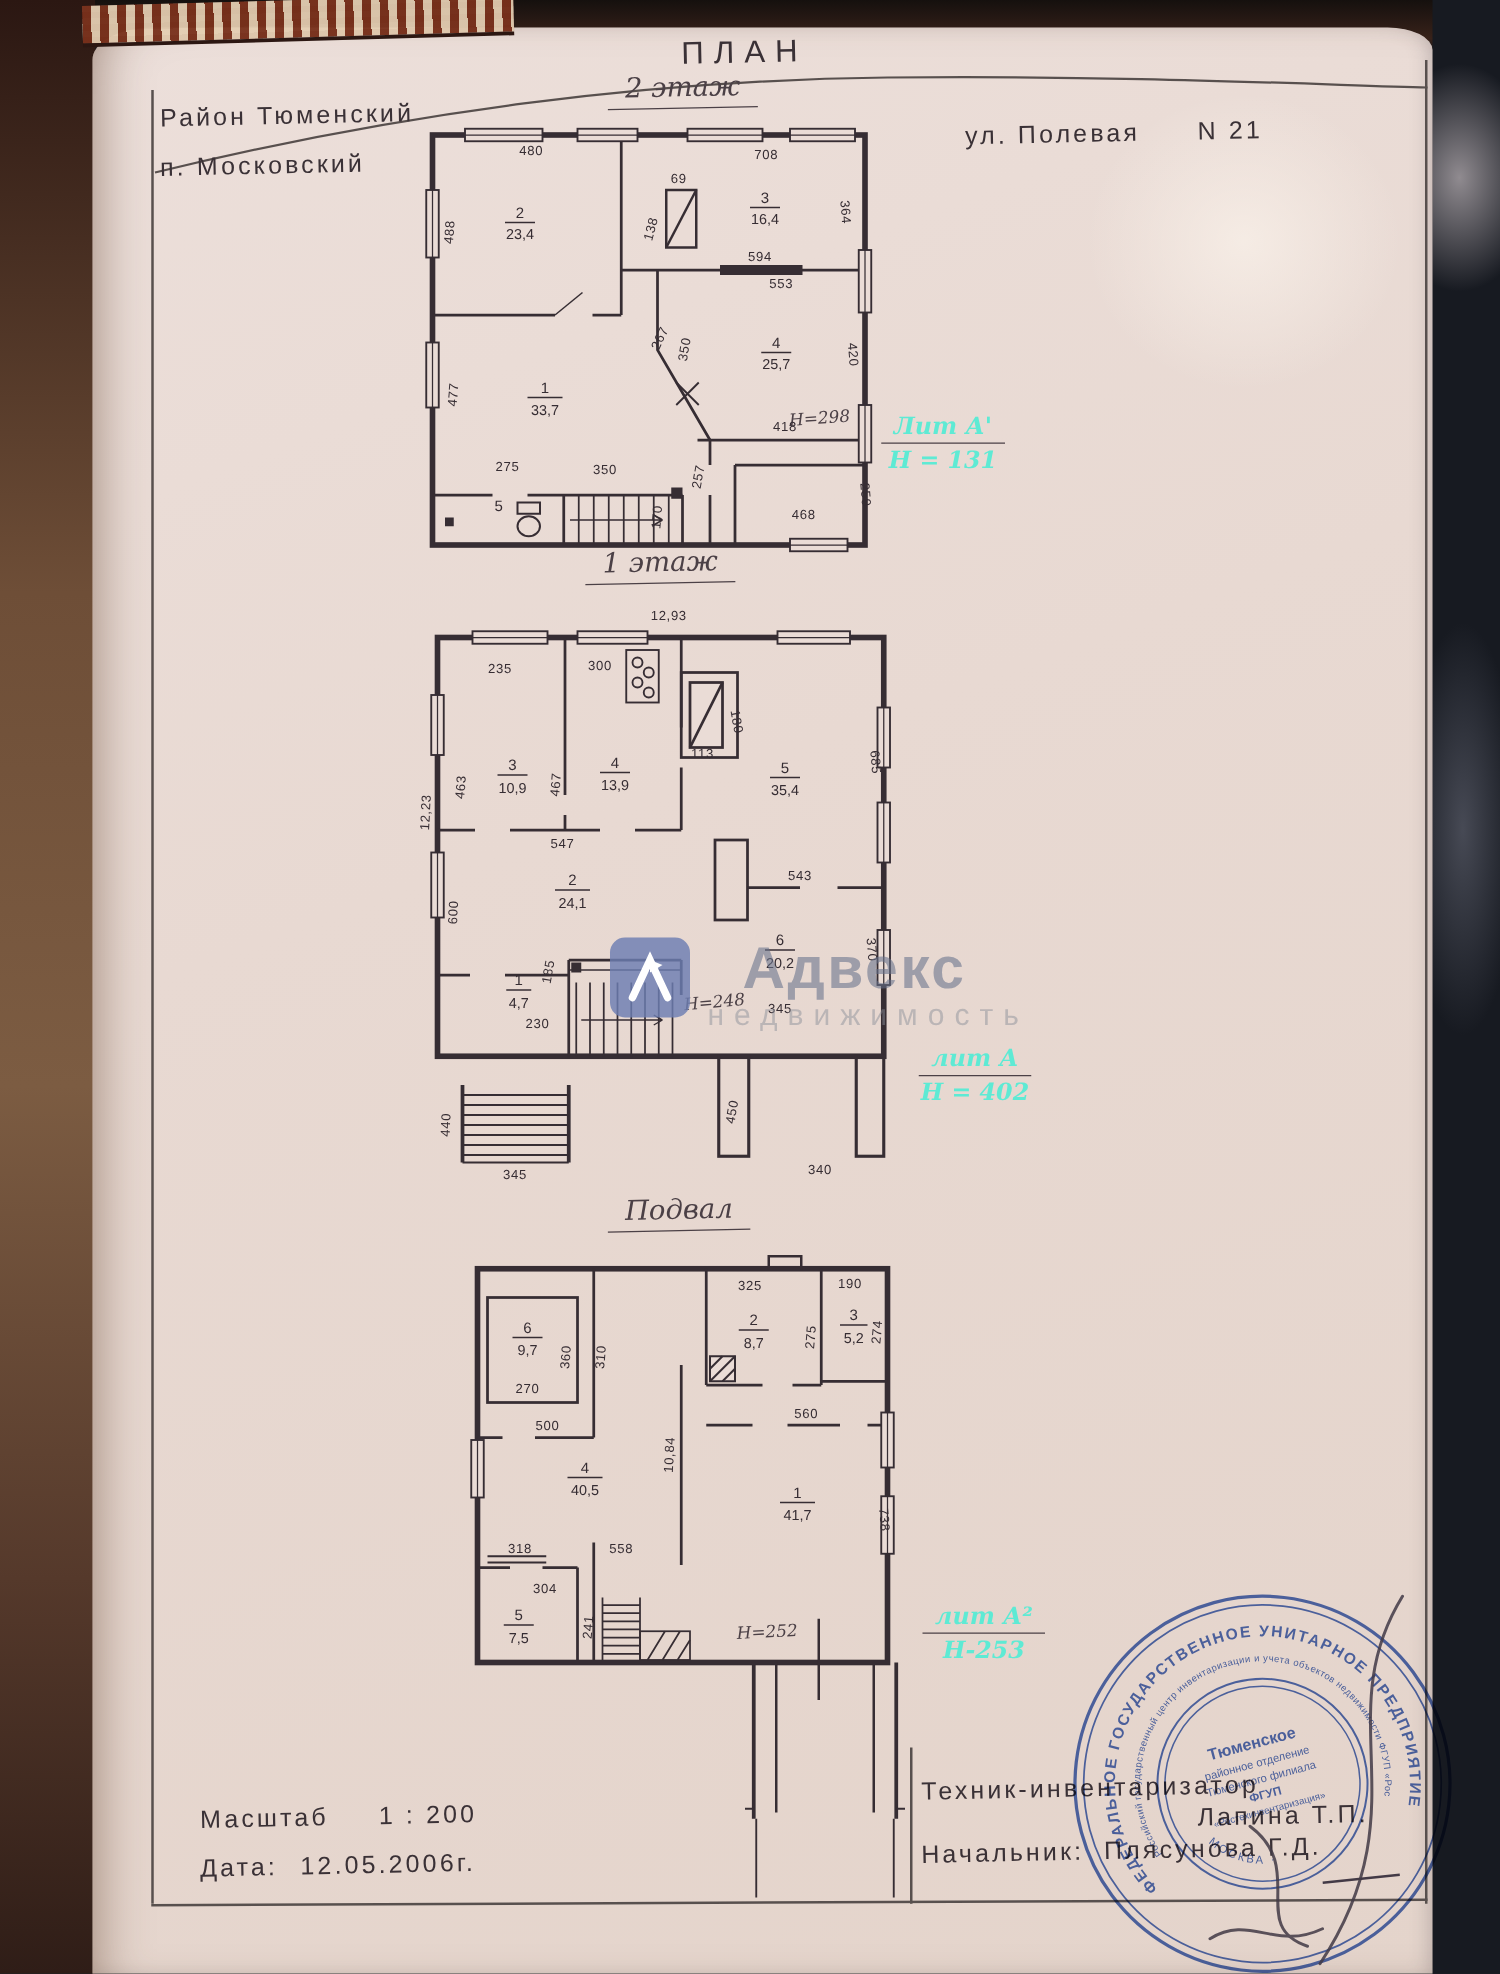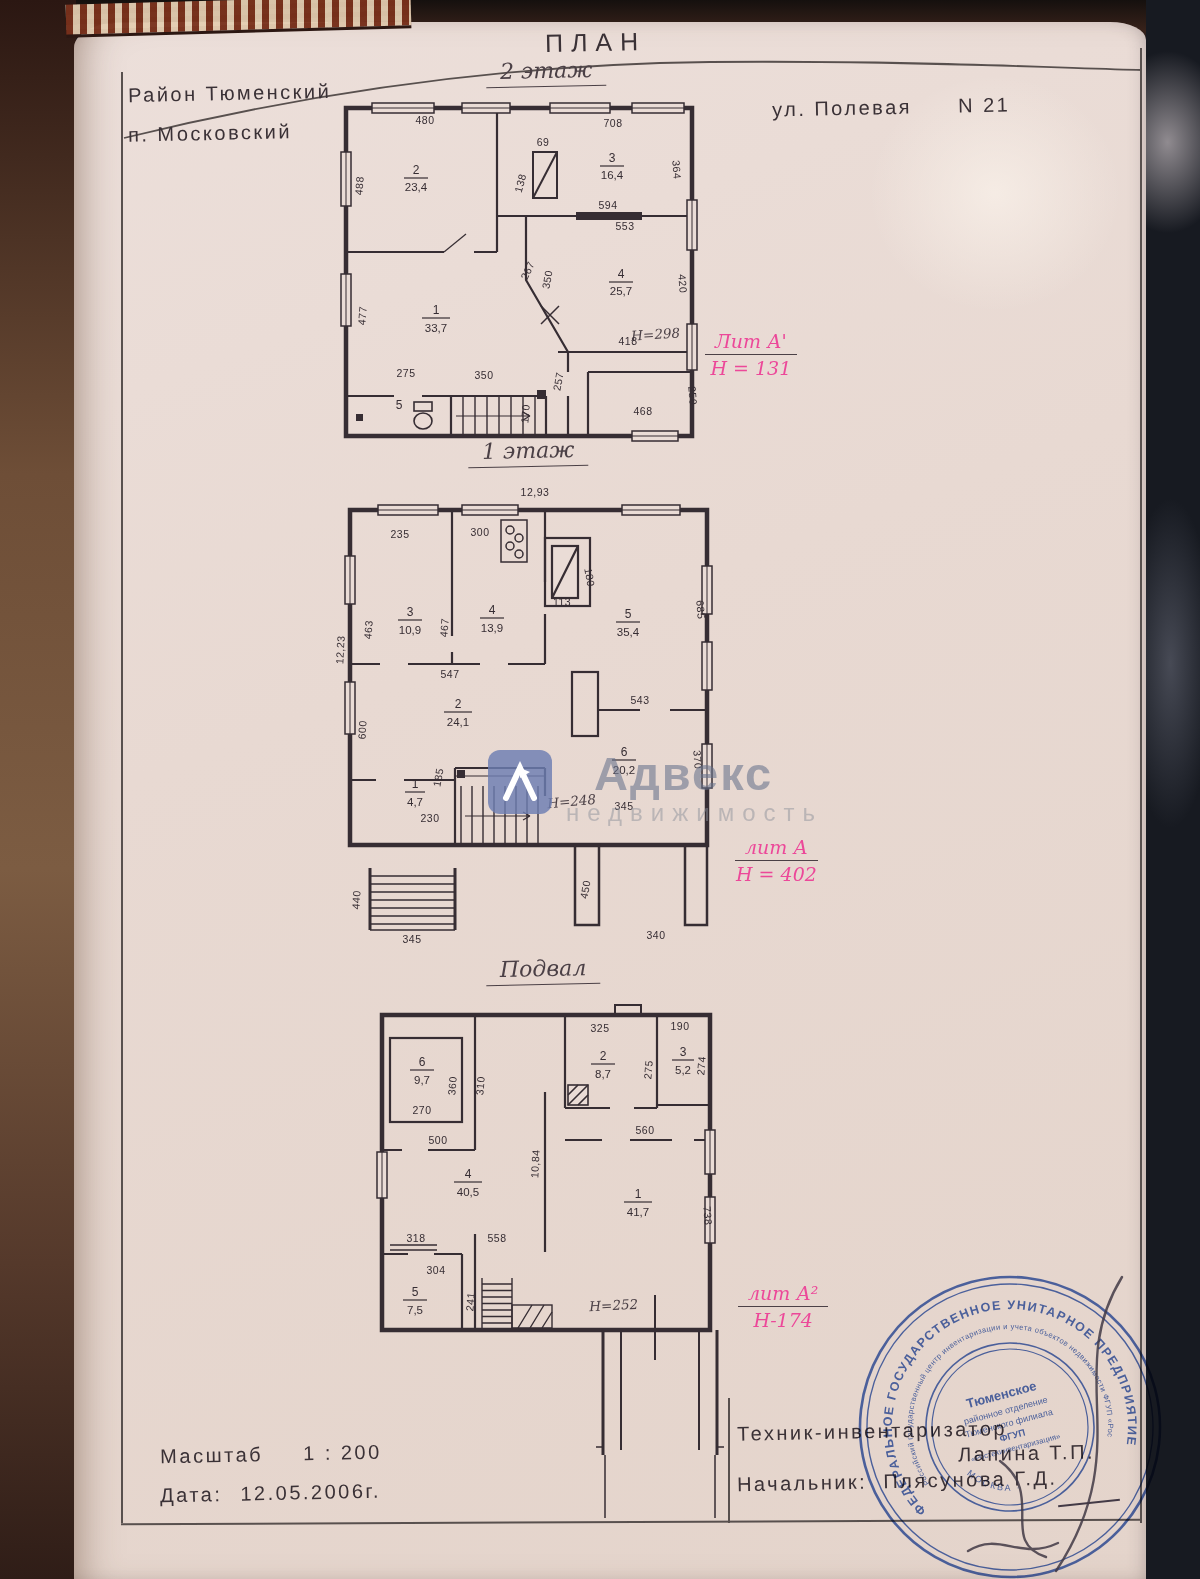--- a/index.html
+++ b/index.html
@@ -27,21 +27,21 @@
   .flare{left:820px;top:28px;width:350px;height:330px;border-radius:50%;
     background:radial-gradient(closest-side, rgba(255,249,241,.55), rgba(255,249,241,0) 72%);}
   
   .frameline{background:#58504e;}
   
   .pl{letter-spacing:2.5px;color:#3a3136;white-space:nowrap;}
   .tilt{transform:rotate(-1.2deg);}
   .hand{font-family:"DejaVu Serif",serif;font-style:italic;color:#4b4046;white-space:nowrap;}
   .floorlabel{font-size:22px;border-bottom:1.6px solid #4b4046;padding:0 14px 3px;}
   .lit{text-align:center;font-family:"DejaVu Serif",serif;font-style:italic;
-       font-size:19px;color:#ec4899;}
+       font-size:19px;color:#5eead4;font-weight:bold;}
   .lit .top{padding:0 10px 2px;border-bottom:1.6px solid #4b4046;}
   .lit .bot{padding-top:2px;}
   
   .plan{position:absolute;overflow:visible;}
   .plan text{font-family:"Liberation Sans",sans-serif;fill:#362d33;text-anchor:middle;}
   .plan .dim{font-size:10.5px;letter-spacing:.5px;}
   .plan .rn{font-size:12px;}
   .plan .ra{font-size:11.5px;}
   .plan .hnote{font-family:"DejaVu Serif",serif;font-style:italic;font-size:13.5px;fill:#4b4046;}
   .win{fill:#eadcd6;stroke:#362d33;stroke-width:1.5;}
@@ -354,21 +354,21 @@
       <text class="dim" x="64" y="272">304</text>
       <text class="dim" transform="translate(102,300) rotate(-85)">241</text>
       <text class="rn" x="43" y="294">5</text>
       <line x1="31" y1="298" x2="55" y2="298" stroke="#362d33" stroke-width="1.2"></line>
       <text class="ra" x="43" y="312">7,5</text>
       <text class="hnote" x="242" y="308" transform="rotate(-3 242 308)">Н=252</text>
     </g>
   </svg>
   <div class="abs lit" style="left:738px;top:1282px">
     <div class="top">лит А²</div>
-    <div class="bot">Н-174</div>
+    <div class="bot">Н-253</div>
   </div>
 
   <div class="abs wm">
     <div class="wm-logo">
       <svg width="44" height="44" viewBox="0 0 44 44">
         <path d="M8,38 L22,8 L36,38" fill="none" stroke="#ffffff" stroke-width="6" stroke-linecap="round"></path>
         <path d="M22,8 L32,12 L22,18" fill="#ffffff"></path>
       </svg>
     </div>
     <div>

